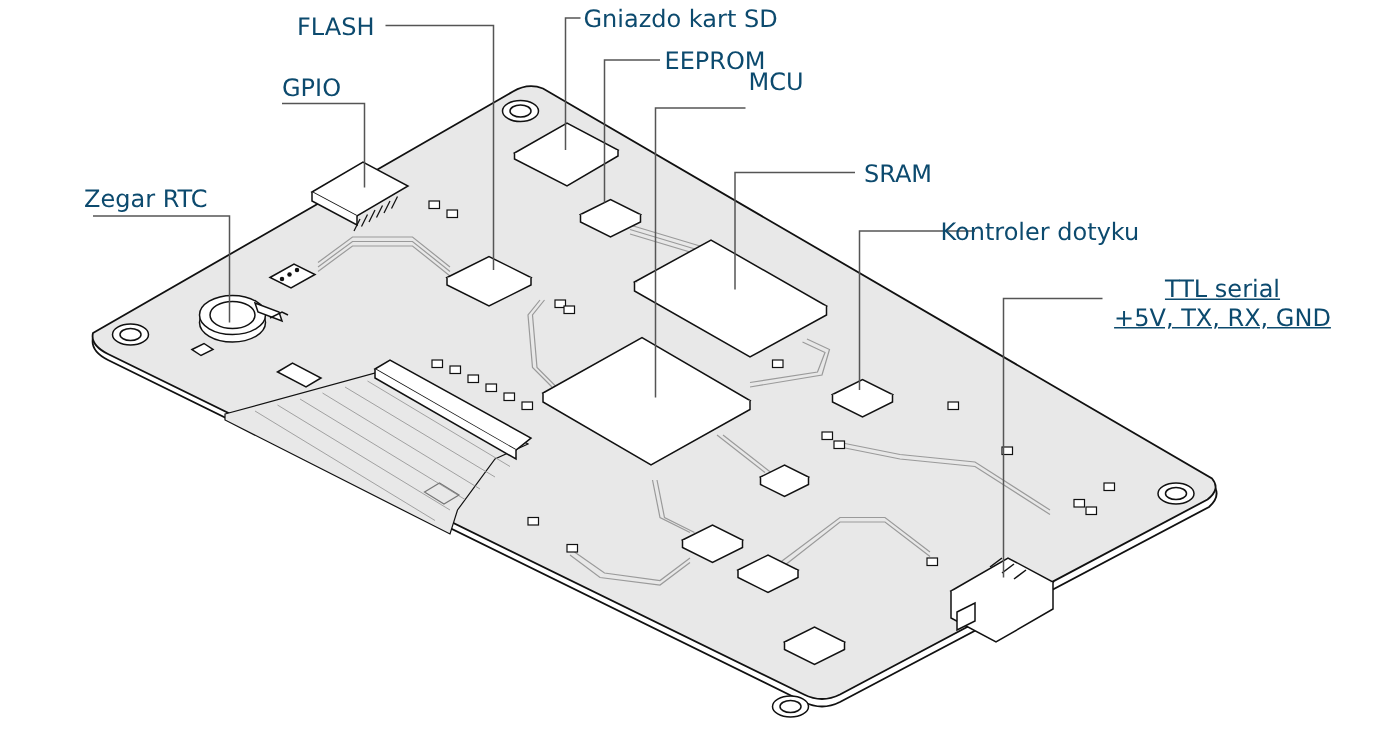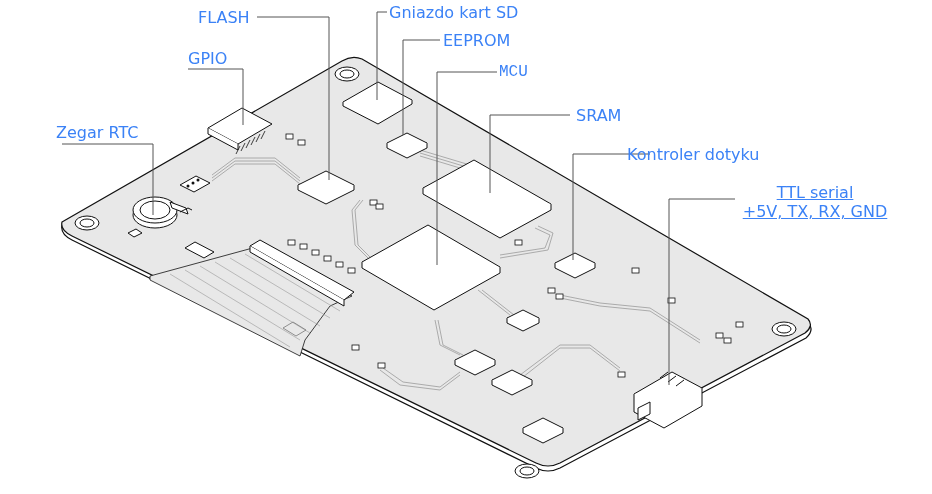--- a/index.html
+++ b/index.html
@@ -1,18 +1,18 @@
 <!DOCTYPE html>
 <html><head>
 <meta charset="utf-8">
 <style>
   html,body{margin:0;padding:0;background:#ffffff;}
   body{width:932px;height:494px;position:relative;overflow:hidden;font-family:"DejaVu Sans",sans-serif;}
   #diagram{position:absolute;left:0;top:0;width:932px;height:494px;}
-  .lbl{position:absolute;font-size:16px;color:#3b82f6;white-space:nowrap;line-height:19px;}
+  .lbl{position:absolute;font-size:16px;color:#0c4a6e;white-space:nowrap;line-height:19px;}
   .lbl.center{text-align:center;text-decoration:underline;}
 </style>
 </head>
 <body>
 
 <svg id="diagram" width="932" height="494" viewBox="0 0 932 494" xmlns="http://www.w3.org/2000/svg">
 
   <g>
     <path d="M62,225 L342,64 Q352,58 362,62 L808,322 Q815,330 806,338 L560,468 Q548,474 536,468 L72,240 Q60,234 62,225 Z" fill="#ffffff" stroke="#111" stroke-width="1.2"></path>
     <path d="M62,222 L342,61 Q352,55 362,59 L808,319 Q814,326 805,333 L560,463 Q548,469 536,463 L72,236 Q60,230 62,222 Z" fill="#e8e8e8" stroke="#111" stroke-width="1.2"></path>
@@ -193,20 +193,20 @@
     <polyline points="570,115 490,115 490,193"></polyline>
     <polyline points="650,154 573,154 573,260"></polyline>
     <polyline points="735,199 669,199 669,385"></polyline>
   </g>
 </svg>
 
 <div class="lbl" style="left:198px;top:8px;">FLASH</div>
 <div class="lbl" style="left:389px;top:3px;">Gniazdo kart SD</div>
 <div class="lbl" style="left:443px;top:31px;">EEPROM</div>
 <div class="lbl" style="left:188px;top:49px;">GPIO</div>
-<div class="lbl" style="left:499px;top:63px;font-family:Liberation Mono, monospace;">MCU</div>
+<div class="lbl" style="left:499px;top:45px;">MCU</div>
 <div class="lbl" style="left:56px;top:123px;">Zegar RTC</div>
 <div class="lbl" style="left:576px;top:106px;">SRAM</div>
 <div class="lbl" style="left:627px;top:145px;">Kontroler dotyku</div>
 <div class="lbl center" style="left:730px;top:183px;width:170px;">
   <div>TTL serial</div>
   <div>+5V, TX, RX, GND</div>
 </div>
 
 </body></html>

